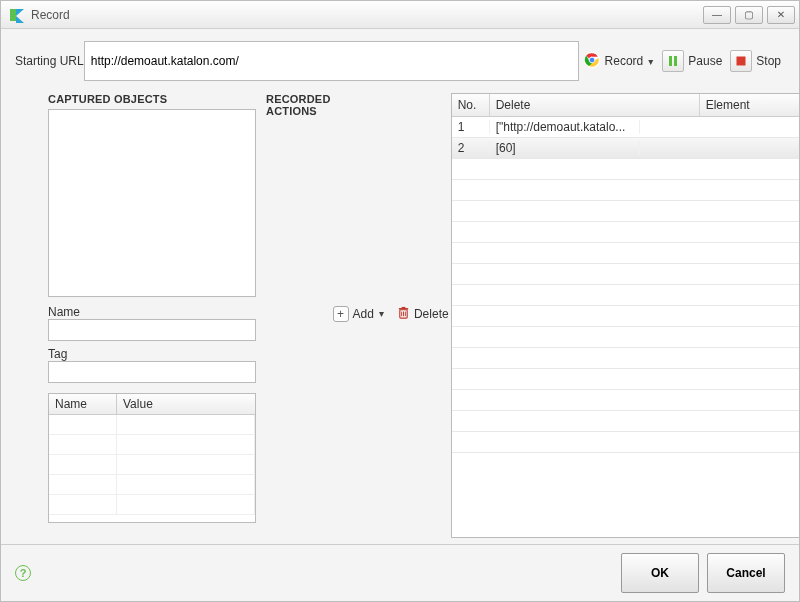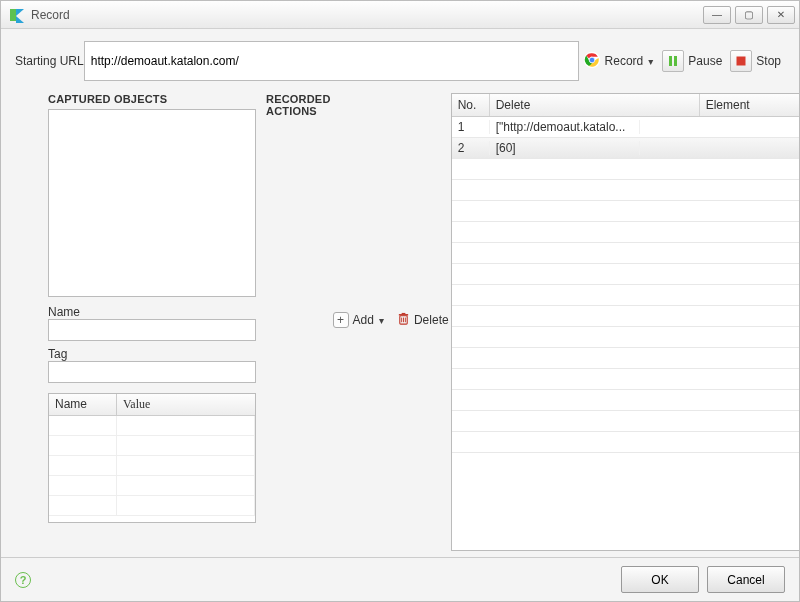--- a/index.html
+++ b/index.html
@@ -100,21 +100,21 @@
   font-size: 12px;
 }
 .props-table {
   border: 1px solid #bbb;
   background: #fff;
   margin-top: 4px;
   height: 130px;
 }
 .props-table .phead { display: flex; background: linear-gradient(#fdfdfd,#ededed); border-bottom: 1px solid #ccc; }
 .props-table .phead div { padding: 3px 6px; border-right: 1px solid #ccc; font-size: 12px; }
-.props-table .phead div:last-child { border-right: none; font-family: Liberation Serif, serif; }
+.props-table .phead div:last-child { border-right: none; }
 .props-table .pbody { display: flex; flex-direction: column; }
 .props-table .prow { display: flex; border-bottom: 1px solid #eee; height: 20px; }
 .props-table .prow div { border-right: 1px solid #eee; }
 .props-table .phead .c-name,.props-table .prow .c-name{width:68px;}
 .props-table .phead .c-val,.props-table .prow .c-val{flex:1;}
 .toolbar-row { display: flex; align-items: center; gap: 8px; margin-bottom: 6px; margin-top: 2px; }
 .toolbar-row .tb-btn { display: flex; align-items: center; gap: 4px; cursor: default; padding: 1px 2px; }
 .tb-icon {
   width: 16px; height: 16px;
   border: 1px solid #aaa;
@@ -153,27 +153,28 @@
   width: 16px; height: 16px;
   border: 1.5px solid #6bbf4f;
   border-radius: 50%;
   color: #6bbf4f;
   font-size: 11px;
   display: flex; align-items: center; justify-content: center;
   font-weight: bold;
 }
 .footer .spacer { flex: 1; }
 .dlg-btn {
-  width: 78px; height: 27px;
+  width: 78px; height: 40px;
   border: 1px solid #999;
   background: linear-gradient(#fdfdfd,#e2e2e2);
   border-radius: 2px;
   margin-left: 8px;
   font-family: inherit; font-size: 12px;
   cursor: default;
+  font-weight: bold;
 }
 </style>
 </head>
 <body>
 
 <div class="window">
 
   <div class="titlebar">
     <span class="app-icon">
       <svg viewBox="0 0 16 16">

